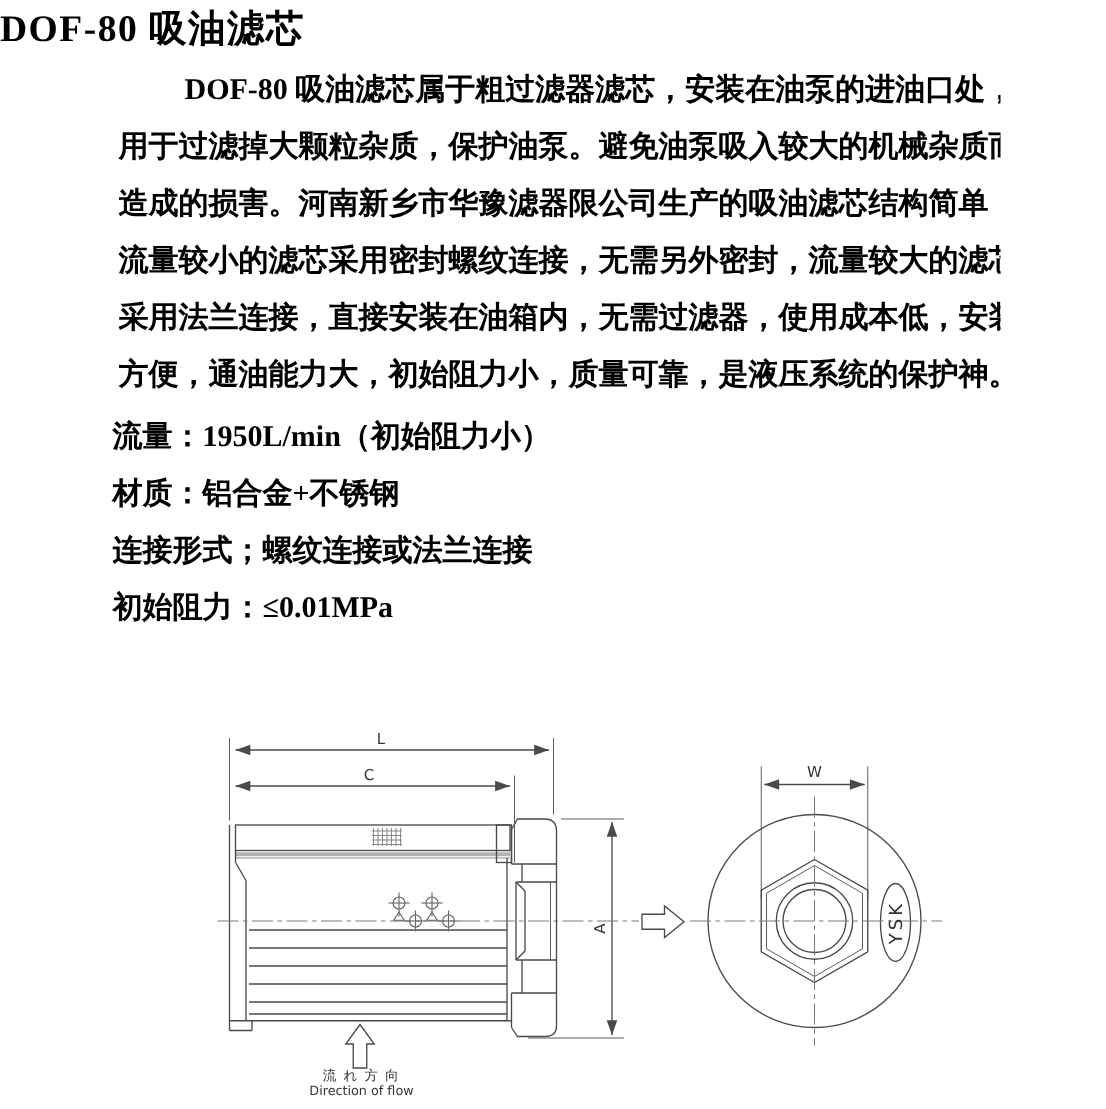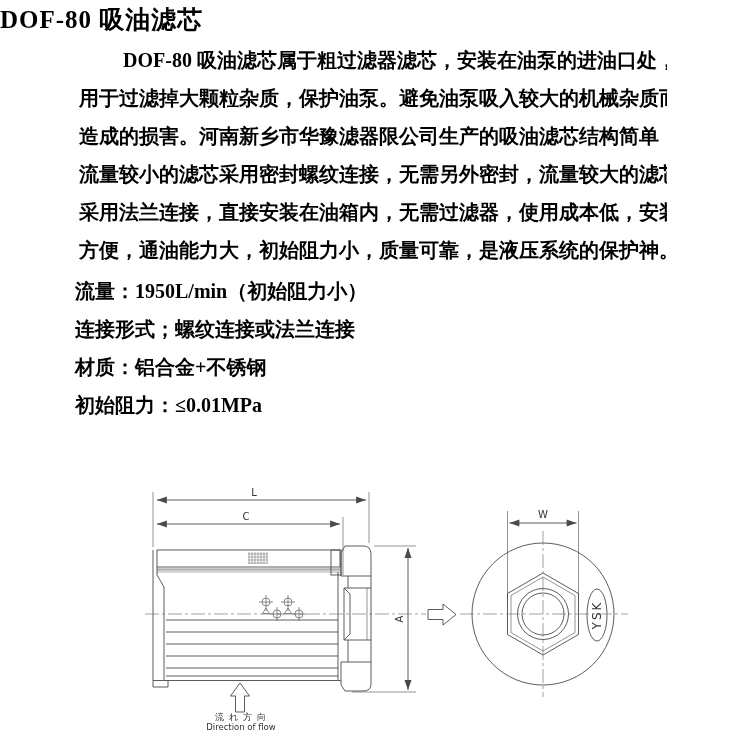--- a/index.html
+++ b/index.html
@@ -35,22 +35,22 @@
     <div class="pline indent">DOF-80 吸油滤芯属于粗过滤器滤芯，安装在油泵的进油口处，</div>
     <div class="pline">用于过滤掉大颗粒杂质，保护油泵。避免油泵吸入较大的机械杂质而</div>
     <div class="pline">造成的损害。河南新乡市华豫滤器限公司生产的吸油滤芯结构简单，</div>
     <div class="pline">流量较小的滤芯采用密封螺纹连接，无需另外密封，流量较大的滤芯</div>
     <div class="pline">采用法兰连接，直接安装在油箱内，无需过滤器，使用成本低，安装</div>
     <div class="pline">方便，通油能力大，初始阻力小，质量可靠，是液压系统的保护神。</div>
   </div>
 
   <div class="specs">
     <div class="spec-line">流量：1950L/min（初始阻力小）</div>
+    <div class="spec-line">材质：铝合金+不锈钢</div>
     <div class="spec-line">连接形式；螺纹连接或法兰连接</div>
-    <div class="spec-line">材质：铝合金+不锈钢</div>
     <div class="spec-line">初始阻力：≤0.01MPa</div>
   </div>
 
   <svg class="drawing" viewBox="0 0 737 260">
     <defs>
       <marker id="arr" viewBox="0 0 10 8" refX="9.5" refY="4" markerWidth="11" markerHeight="8.8" orient="auto-start-reverse" markerUnits="userSpaceOnUse">
         <path d="M0.5,0.8 L9.5,4 L0.5,7.2 Z" fill="#4a4a4a"></path>
       </marker>
     </defs>
 

